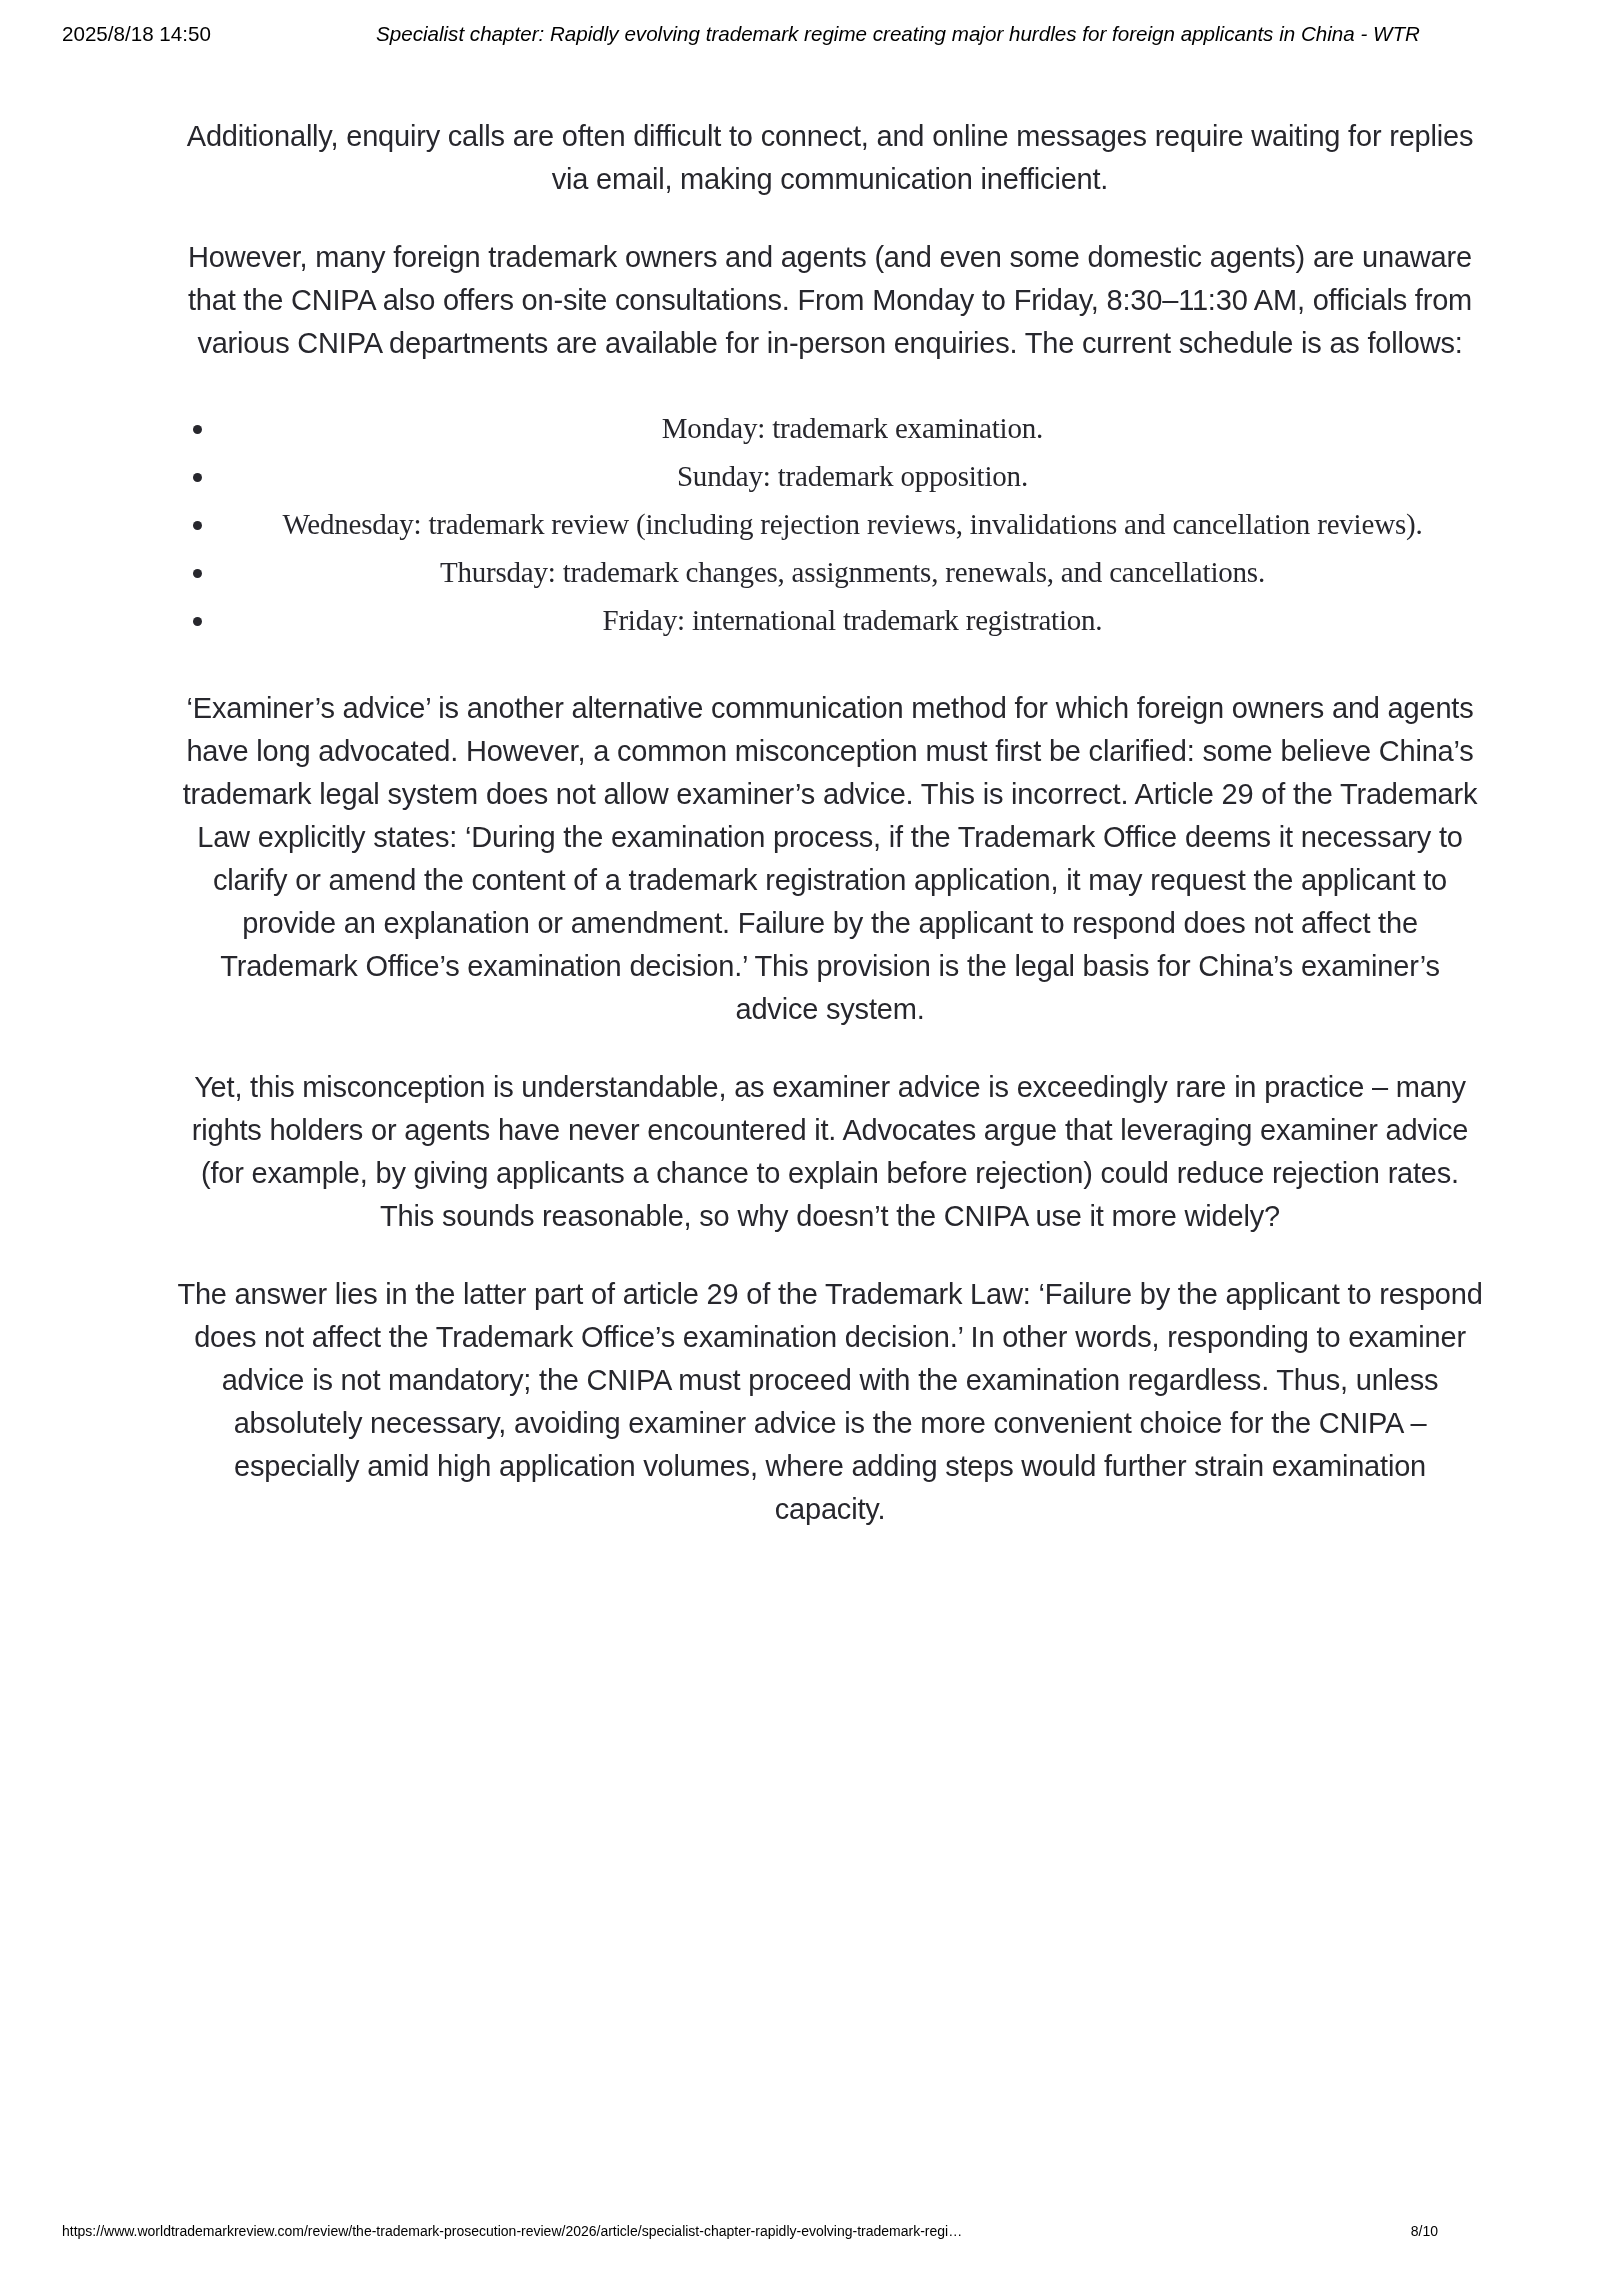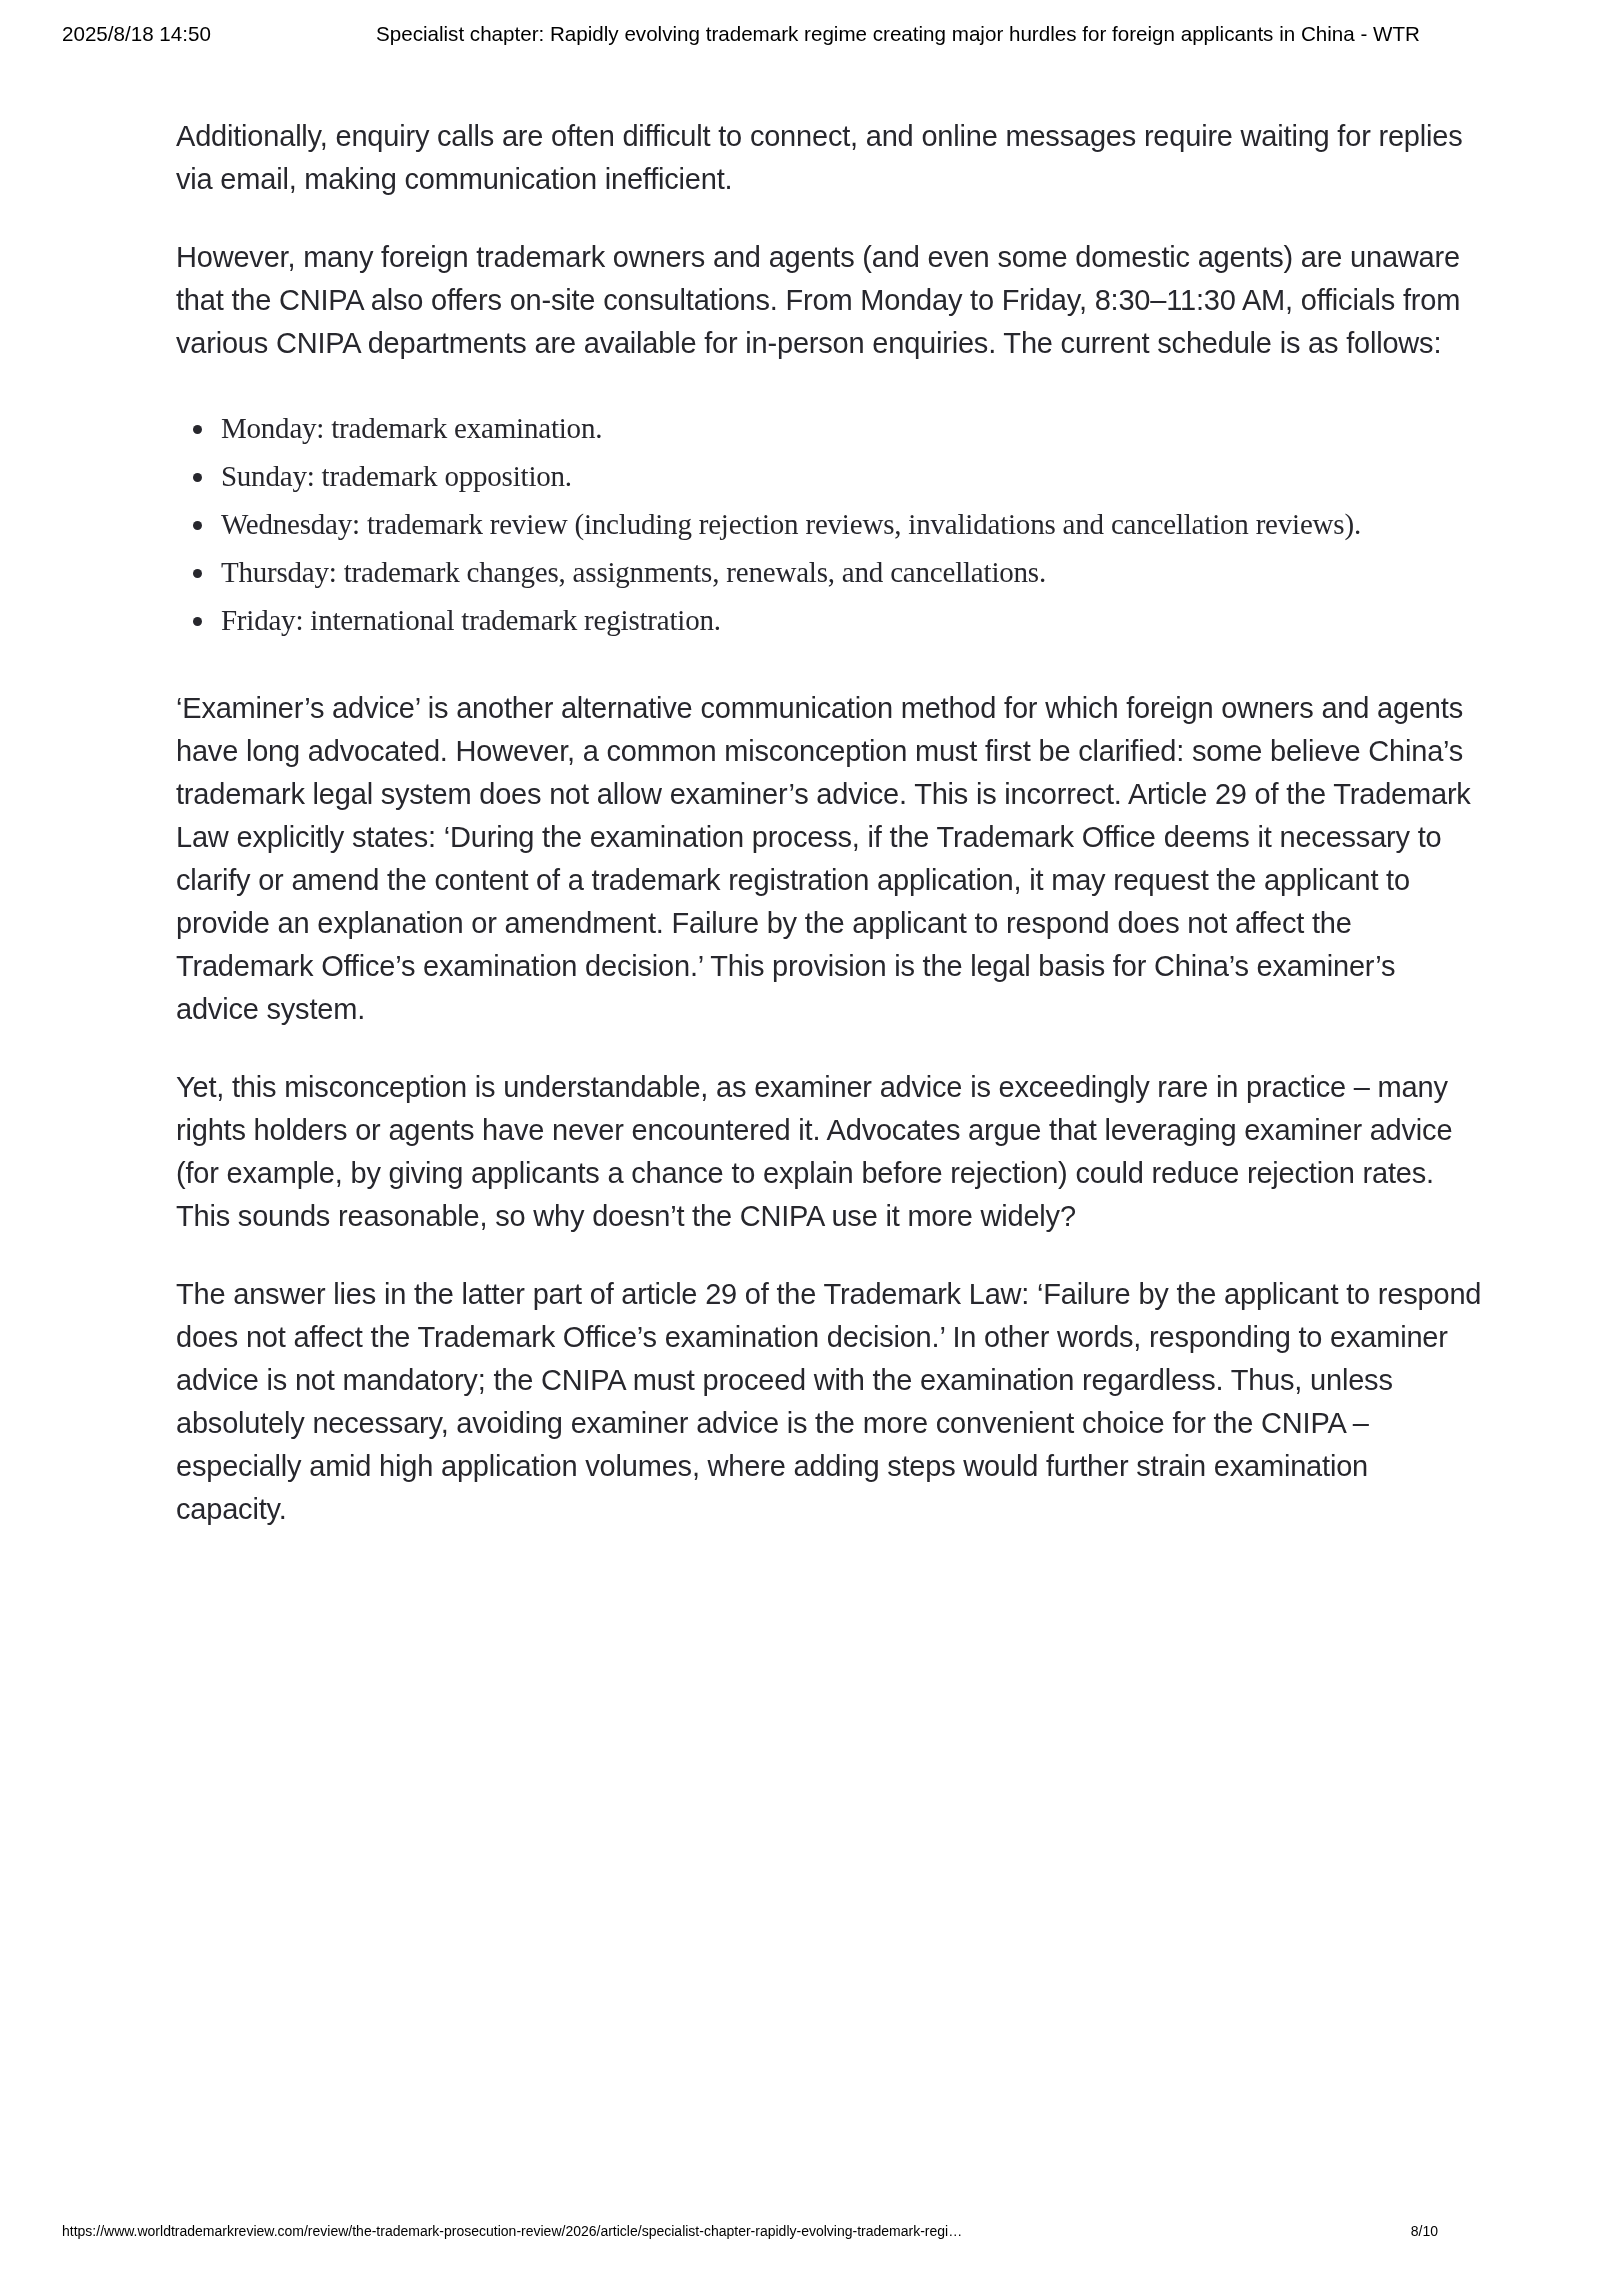--- a/index.html
+++ b/index.html
@@ -13,20 +13,21 @@
     padding: 0;
     background: var(--background, #ffffff);
   }
   .page {
     position: relative;
     width: 1500px;
     height: 2293px;
     background: var(--background, #ffffff);
     overflow: hidden;
     font-family: "Liberation Sans", sans-serif;
+    text-align: center;
   }
   
   .page-header {
     position: absolute;
     top: 21.6px;
     left: 62px;
     right: 62px;
     height: 27.4px;
     font-size: 20.6px;
     color: var(--meta-text, #000000);
@@ -34,20 +35,21 @@
   }
   .header-date {
     position: absolute;
     left: 0;
     top: 0;
   }
   .header-title {
     position: absolute;
     left: 314px;
     top: 0;
+    font-style: italic;
   }
   
   .content {
     position: absolute;
     top: 115px;
     left: 176px;
     width: 1308px;
     color: var(--body-text, #27272d);
     font-size: 29px;
     line-height: 43px;

